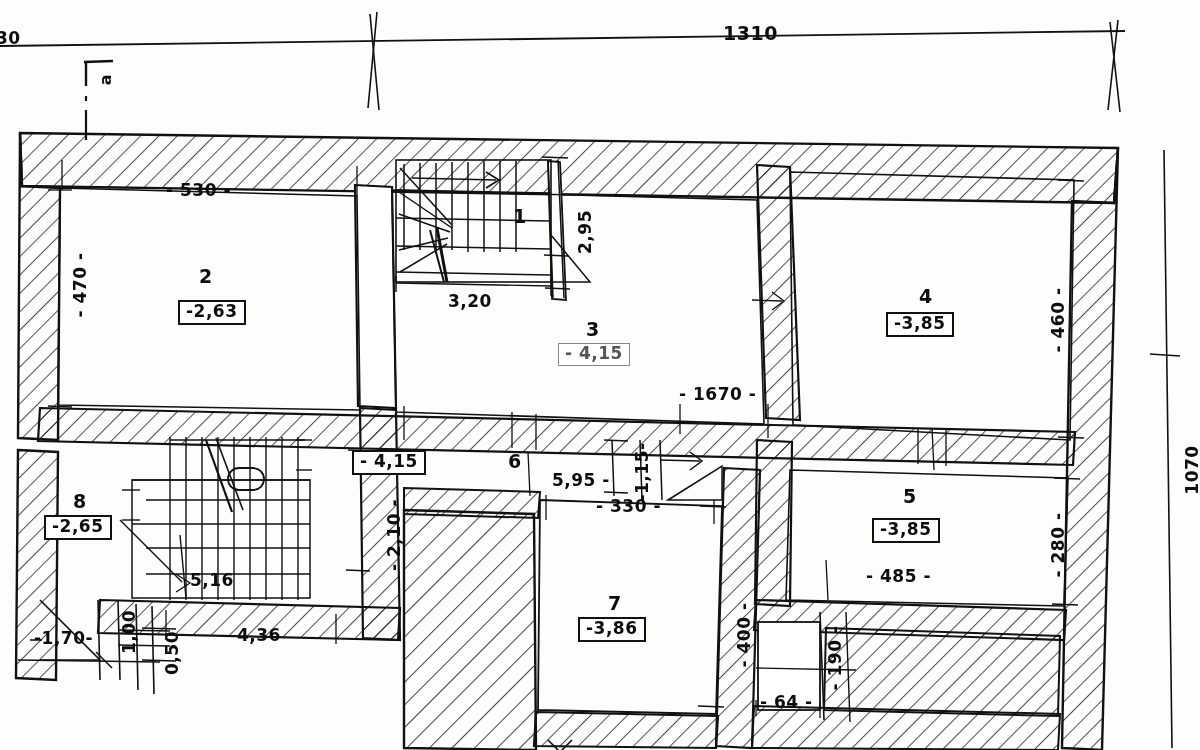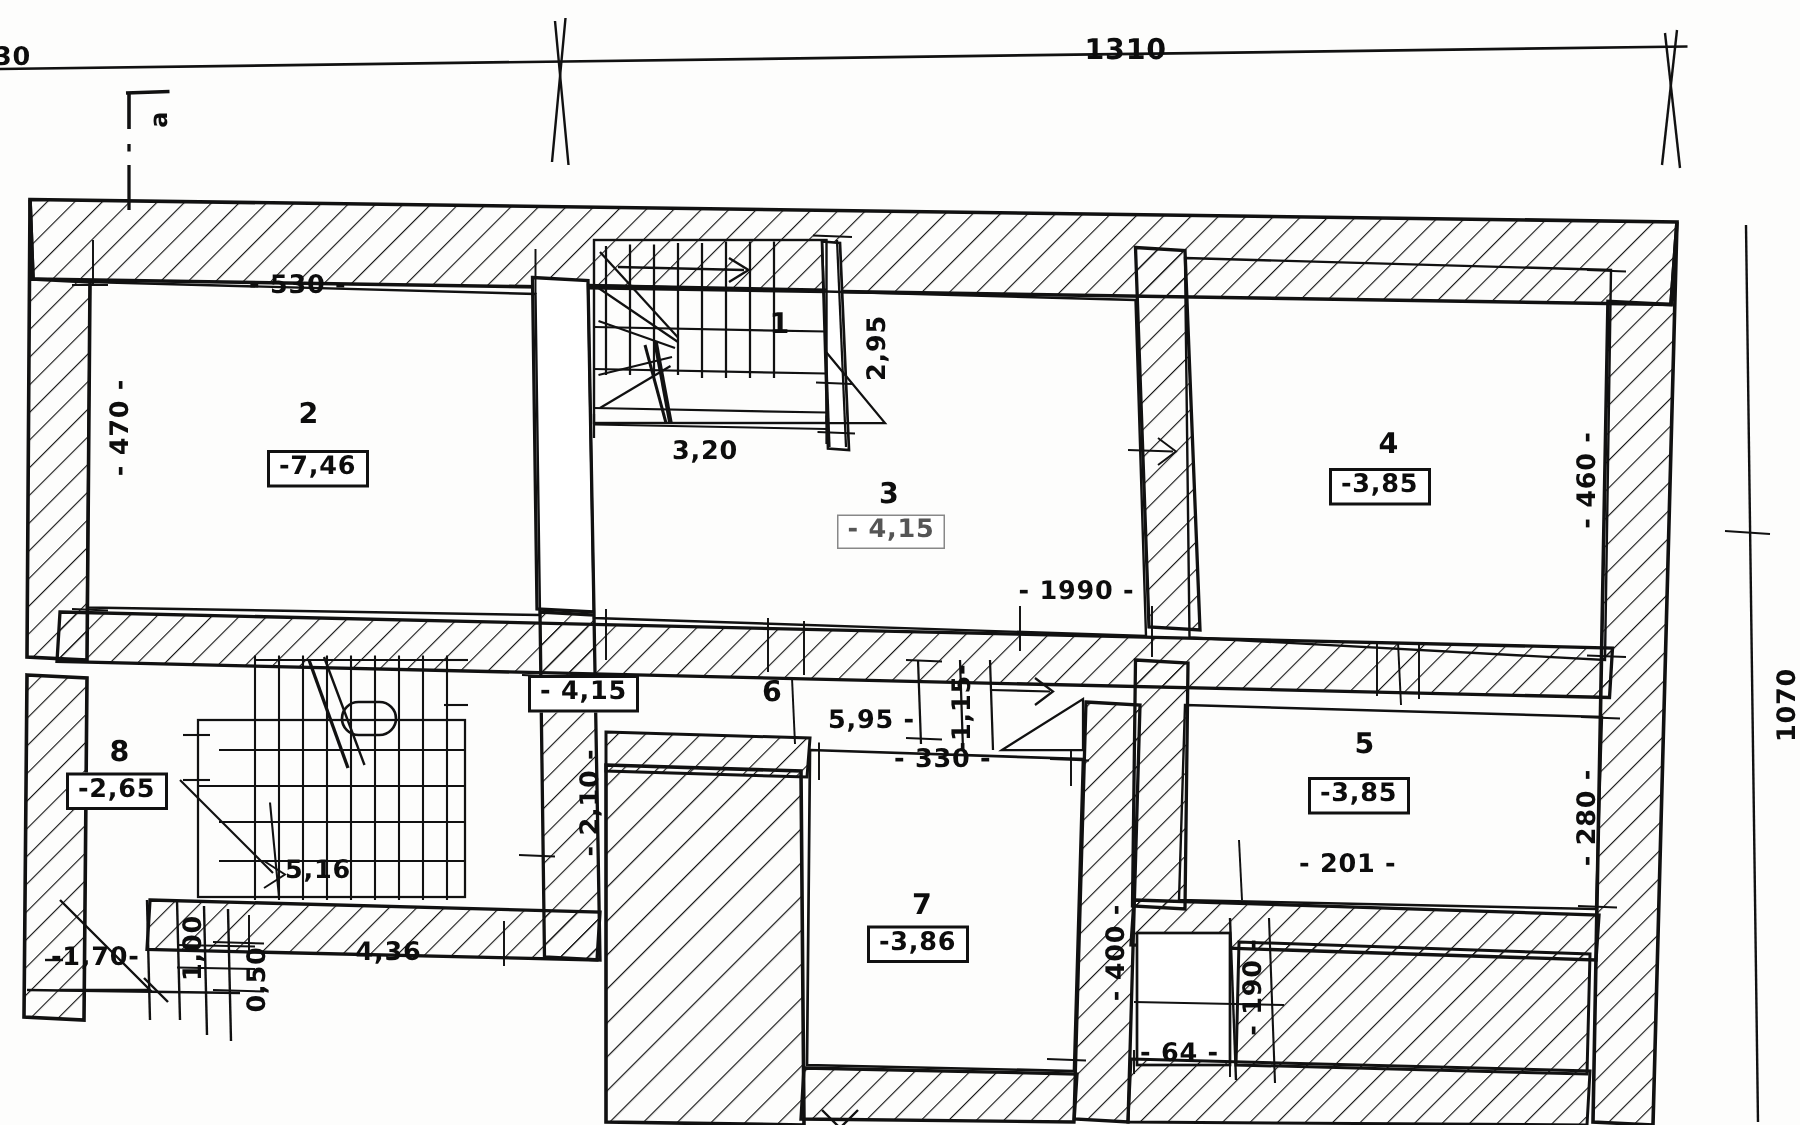--- a/index.html
+++ b/index.html
@@ -309,52 +309,52 @@
   </svg>
 
   <div class="lbl dim" style="left:-4px;top:28px;">30</div>
   <div class="lbl dim-big" style="left:723px;top:22px;">1310</div>
   <div class="lbl sec-mark rot90b" style="left:100px;top:70px;">a</div>
 
   <div class="lbl dim" style="left:166px;top:180px;">- 530 -</div>
   <div class="lbl dim rot90b" style="left:48px;top:275px;">- 470 -</div>
 
   <div class="lbl roomno" style="left:199px;top:265px;">2</div>
-  <div class="lbl area-box" style="left:178px;top:300px;">-7,46</div>
+  <div class="lbl area-box" style="left:178px;top:300px;">-2,63</div>
 
   <div class="lbl roomno" style="left:513px;top:205px;">1</div>
   <div class="lbl dim rot90b" style="left:563px;top:222px;">2,95</div>
   <div class="lbl dim" style="left:448px;top:291px;">3,20</div>
 
   <div class="lbl roomno" style="left:586px;top:318px;">3</div>
   <div class="lbl area-box thin" style="left:558px;top:343px;">- 4,15</div>
 
   <div class="lbl roomno" style="left:919px;top:285px;">4</div>
   <div class="lbl area-box" style="left:886px;top:312px;">-3,85</div>
   <div class="lbl dim rot90b" style="left:1026px;top:310px;">- 460 -</div>
 
-  <div class="lbl dim" style="left:679px;top:384px;">- 1990 -</div>
+  <div class="lbl dim" style="left:679px;top:384px;">- 1670 -</div>
 
   <div class="lbl dim rot90b" style="left:1167px;top:460px;">1070</div>
 
   <div class="lbl area-box" style="left:352px;top:450px;">- 4,15</div>
   <div class="lbl dim rot90b" style="left:358px;top:525px;">- 2,10 -</div>
 
   <div class="lbl roomno" style="left:508px;top:450px;">6</div>
   <div class="lbl dim" style="left:552px;top:470px;">5,95 -</div>
   <div class="lbl dim rot90b" style="left:612px;top:462px;">-1,15-</div>
 
   <div class="lbl dim" style="left:596px;top:496px;">- 330 -</div>
   <div class="lbl roomno" style="left:608px;top:592px;">7</div>
   <div class="lbl area-box" style="left:578px;top:617px;">-3,86</div>
   <div class="lbl dim rot90b" style="left:712px;top:625px;">- 400 -</div>
 
   <div class="lbl roomno" style="left:903px;top:485px;">5</div>
   <div class="lbl area-box" style="left:872px;top:518px;">-3,85</div>
-  <div class="lbl dim" style="left:866px;top:566px;">- 201 -</div>
+  <div class="lbl dim" style="left:866px;top:566px;">- 485 -</div>
   <div class="lbl dim rot90b" style="left:1026px;top:535px;">- 280 -</div>
 
   <div class="lbl roomno" style="left:73px;top:490px;">8</div>
   <div class="lbl area-box" style="left:44px;top:515px;">-2,65</div>
   <div class="lbl dim" style="left:190px;top:570px;">5,16</div>
   <div class="lbl dim" style="left:237px;top:625px;text-align:right;">4,36</div>
 
   <div class="lbl dim" style="left:34px;top:628px;">-1,70-</div>
   <div class="lbl dim rot90b" style="left:107px;top:622px;">1,00</div>
   <div class="lbl dim rot90b" style="left:150px;top:643px;">0,50</div>

